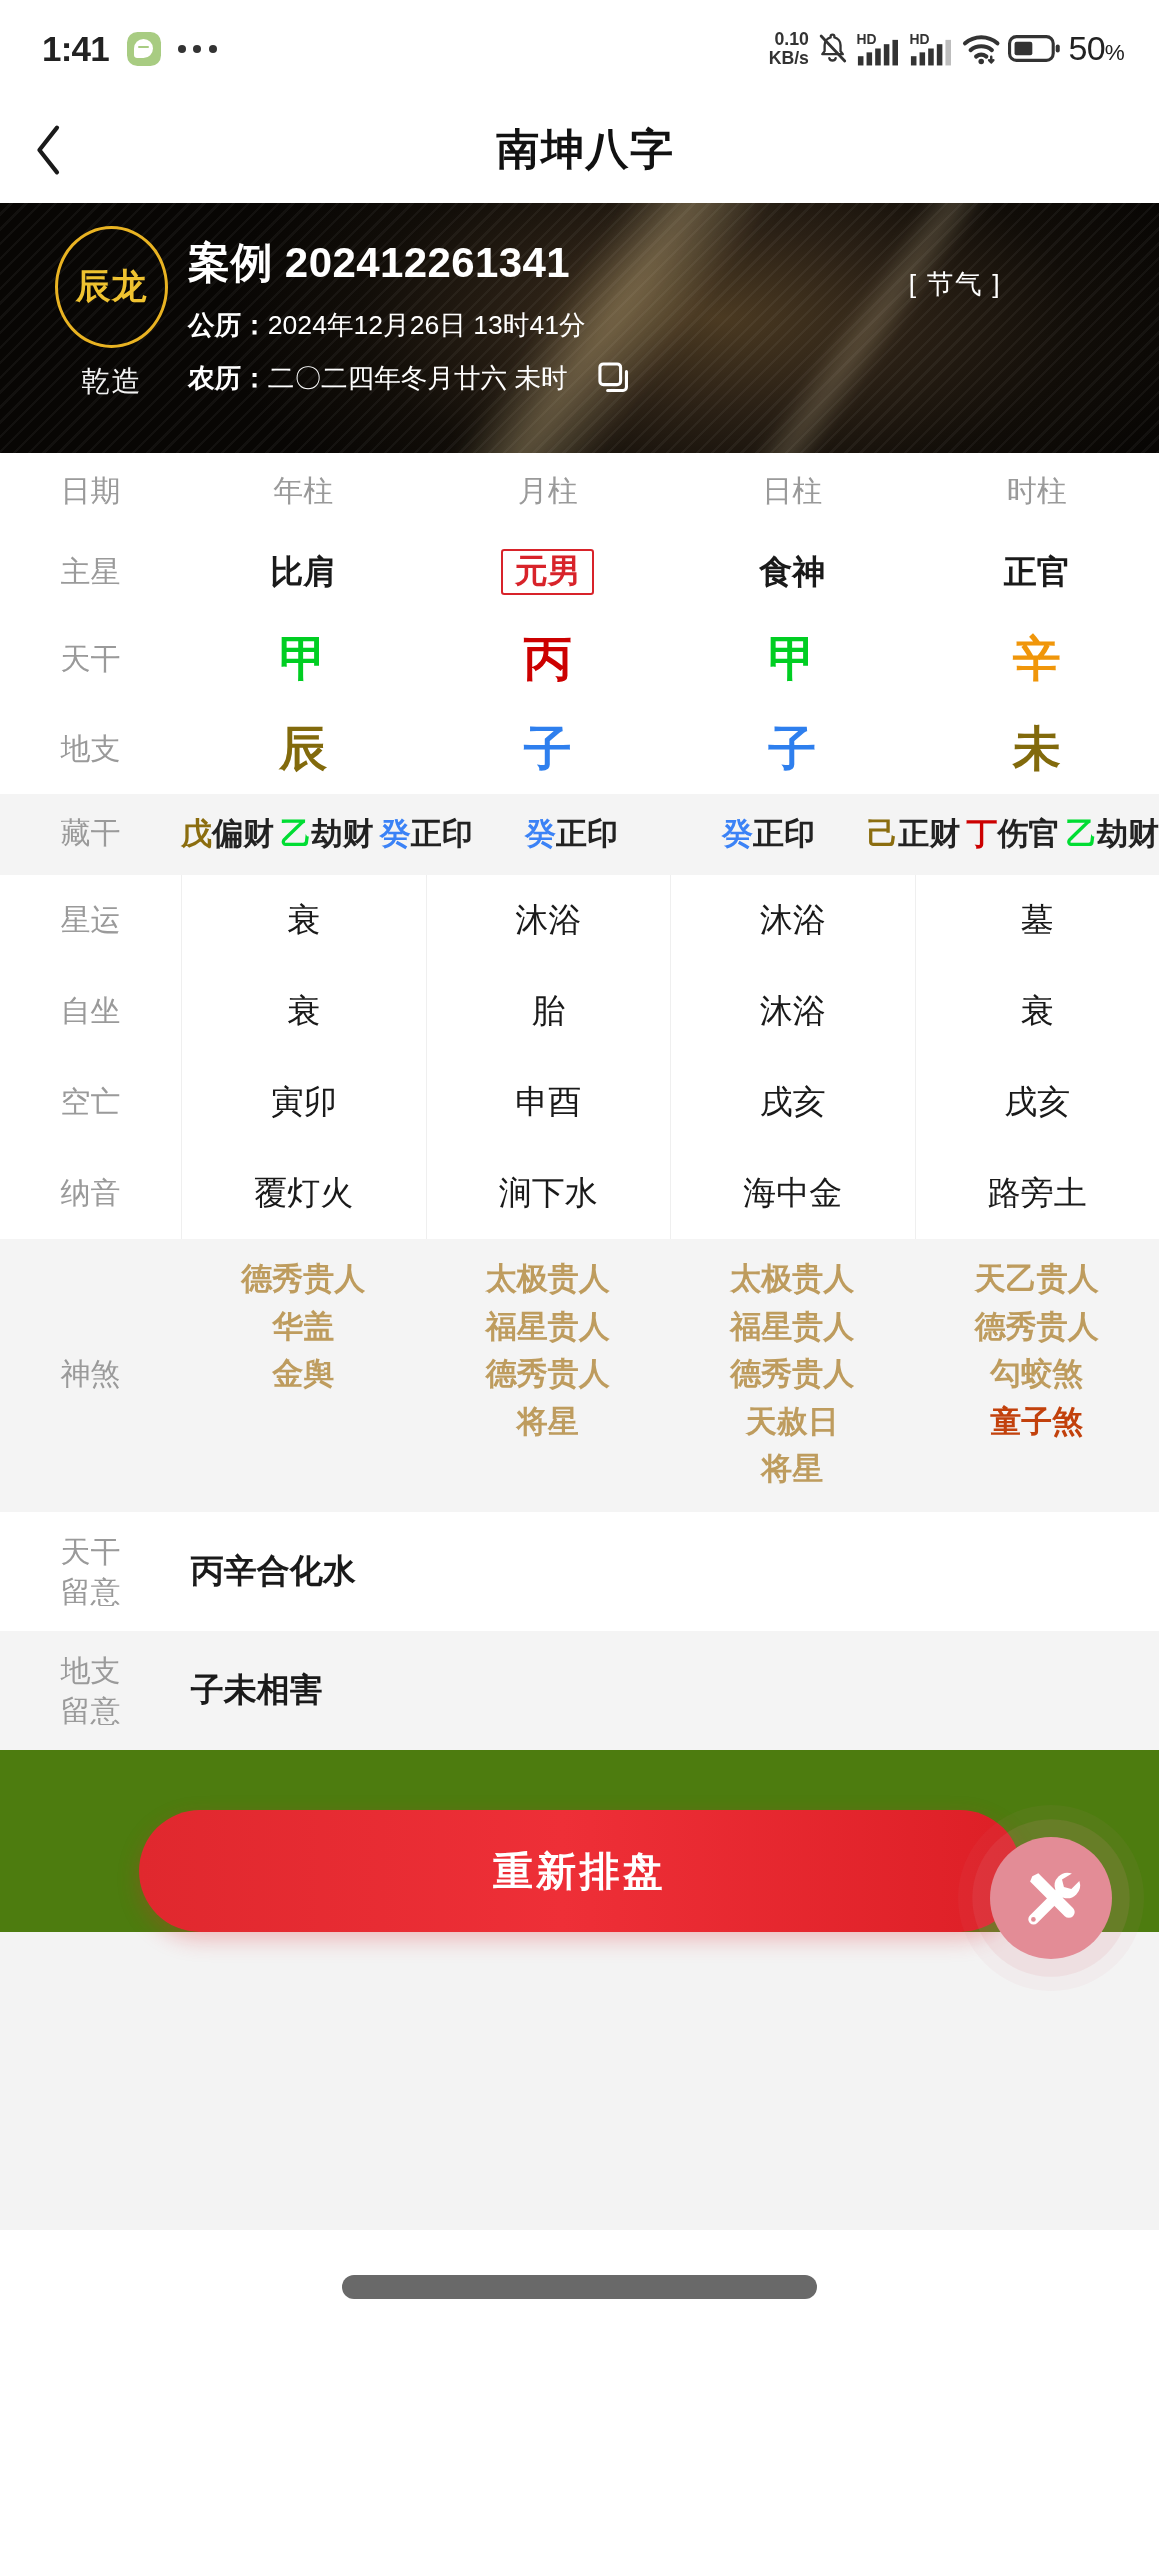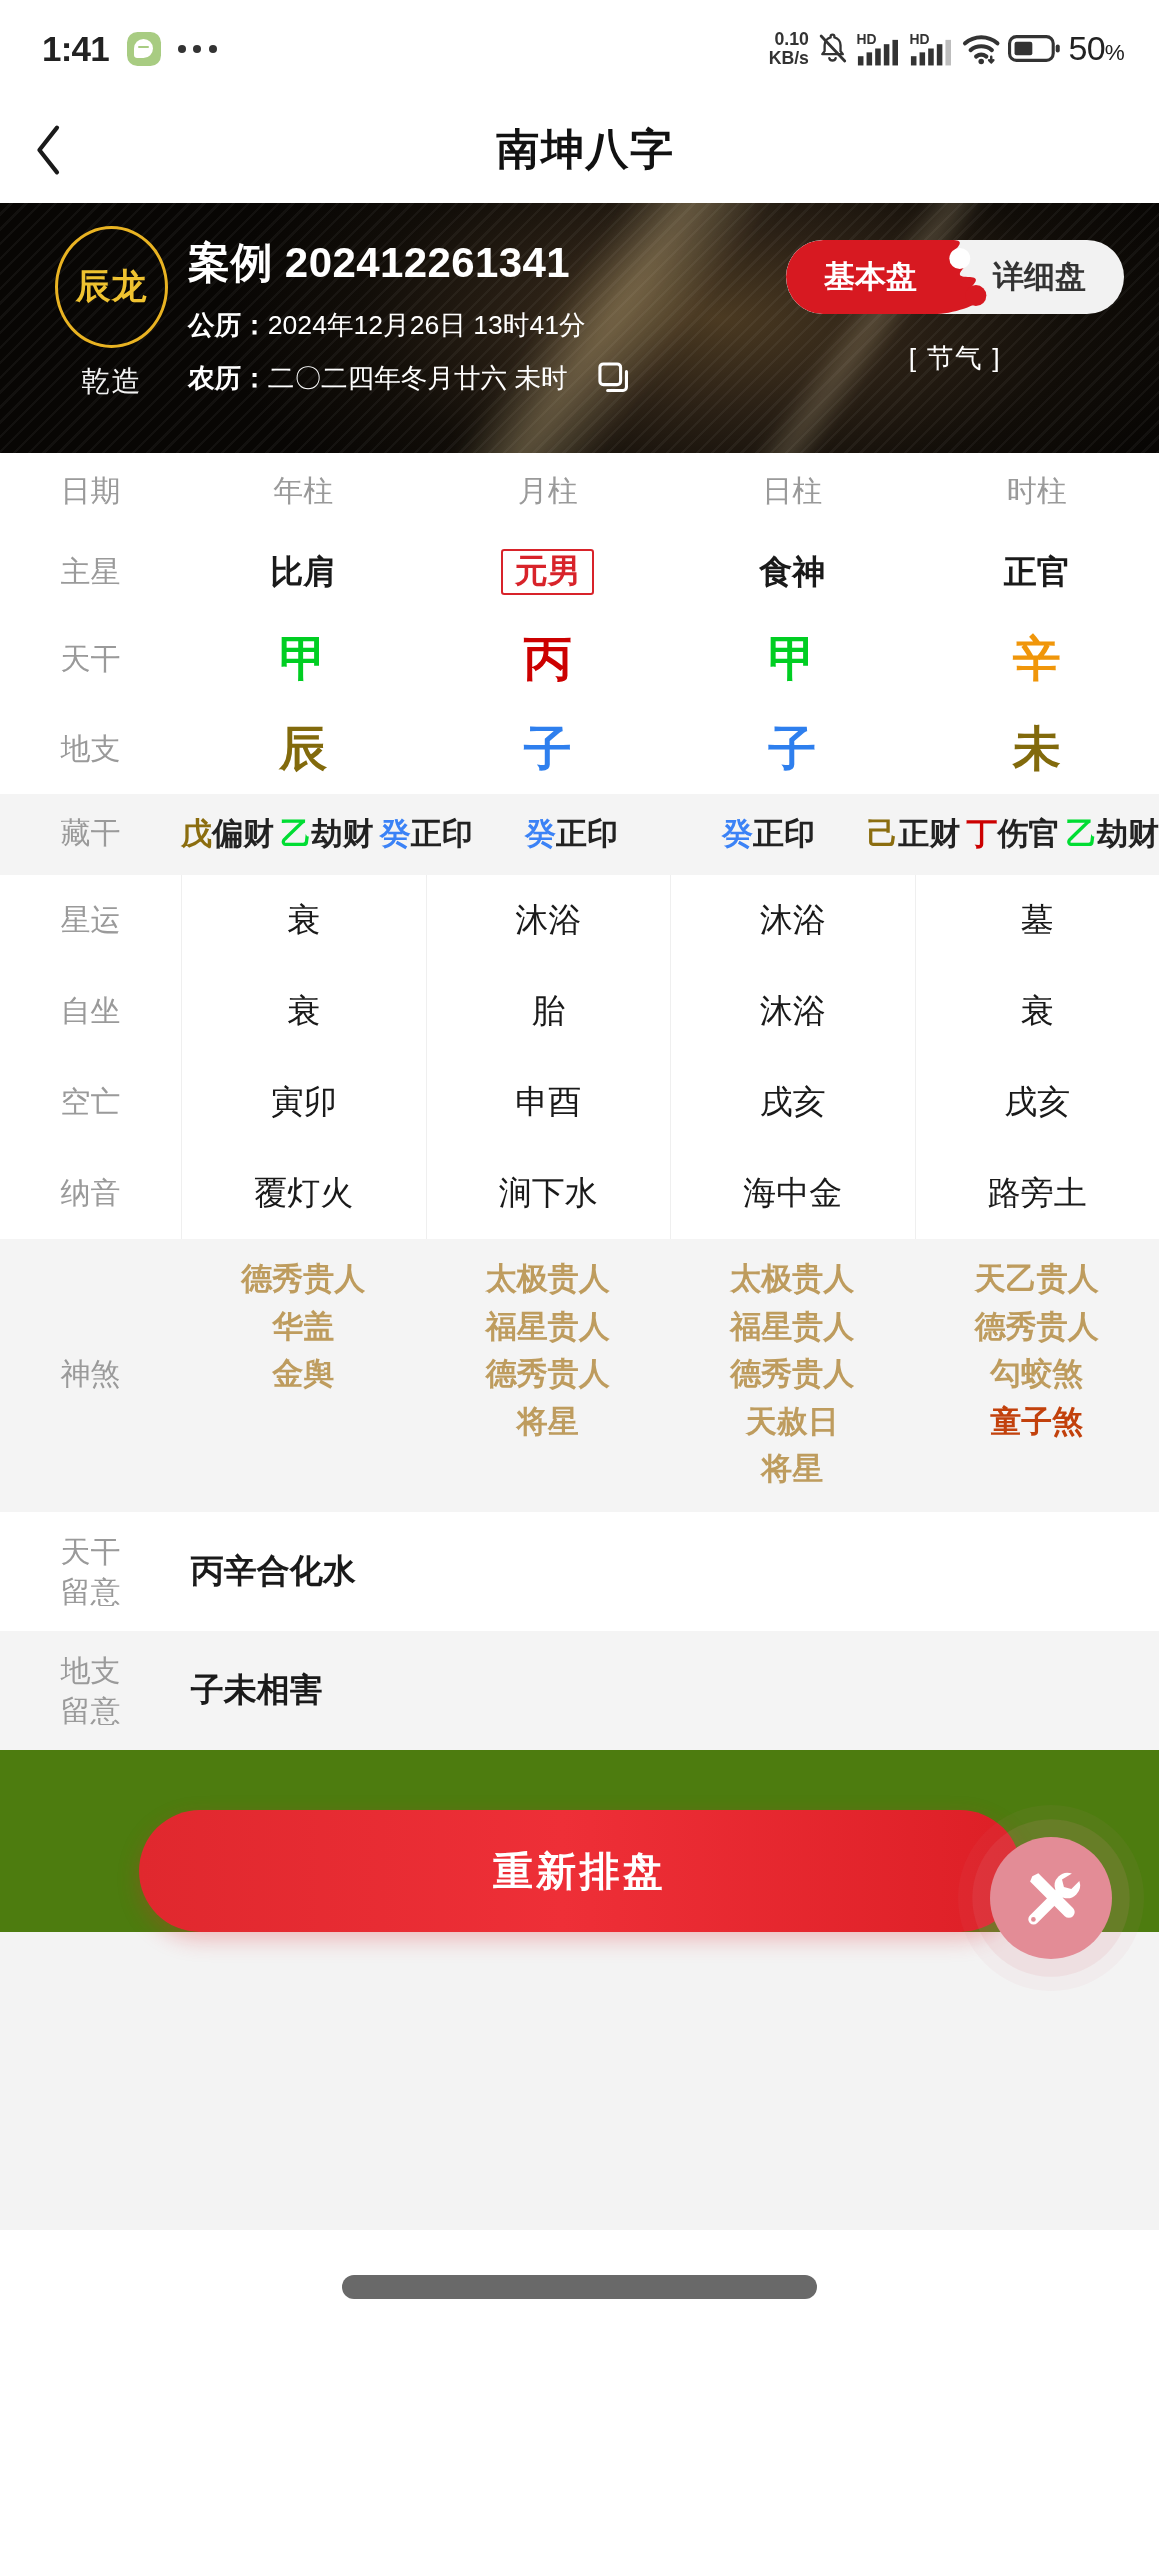--- a/index.html
+++ b/index.html
@@ -260,29 +260,20 @@
           <span class="copy-icon">
             <svg width="37" height="37" viewBox="0 0 24 24">
               <rect x="3.2" y="3.2" width="13.4" height="13.4" rx="2.2" fill="none" stroke="#FFF" stroke-width="2"></rect>
               <path d="M20.4 8.2v10a2.2 2.2 0 0 1-2.2 2.2h-10" fill="none" stroke="#FFF" stroke-width="2" stroke-linecap="round"></path>
             </svg>
           </span>
         </div>
       </div>
 
       <div class="hero-right">
-        <div class="seg">
-          <svg class="seg-svg" viewBox="0 0 420 92" preserveAspectRatio="none">
-            <path d="M0 46 A46 46 0 0 1 46 0 L206 0 C236 0 186 23 216 23 C246 23 196 46 226 46 C256 46 206 69 236 69 C266 69 216 92 186 92 L46 92 A46 46 0 0 1 0 46 Z" fill="#D71921"></path>
-            <circle cx="216" cy="23" r="13" fill="#FFFFFF"></circle>
-            <circle cx="236" cy="69" r="13" fill="#D71921"></circle>
-          </svg>
-          <span class="seg-lbl on">基本盘</span>
-          <span class="seg-lbl off">详细盘</span>
-        </div>
         <div class="jieqi">[ 节气 ]</div>
       </div>
     </div>
   </div>
 
   <div class="grid-row r-head">
     <div class="cellL">日期</div>
     <div class="cell">年柱</div>
     <div class="cell">月柱</div>
     <div class="cell">日柱</div>

